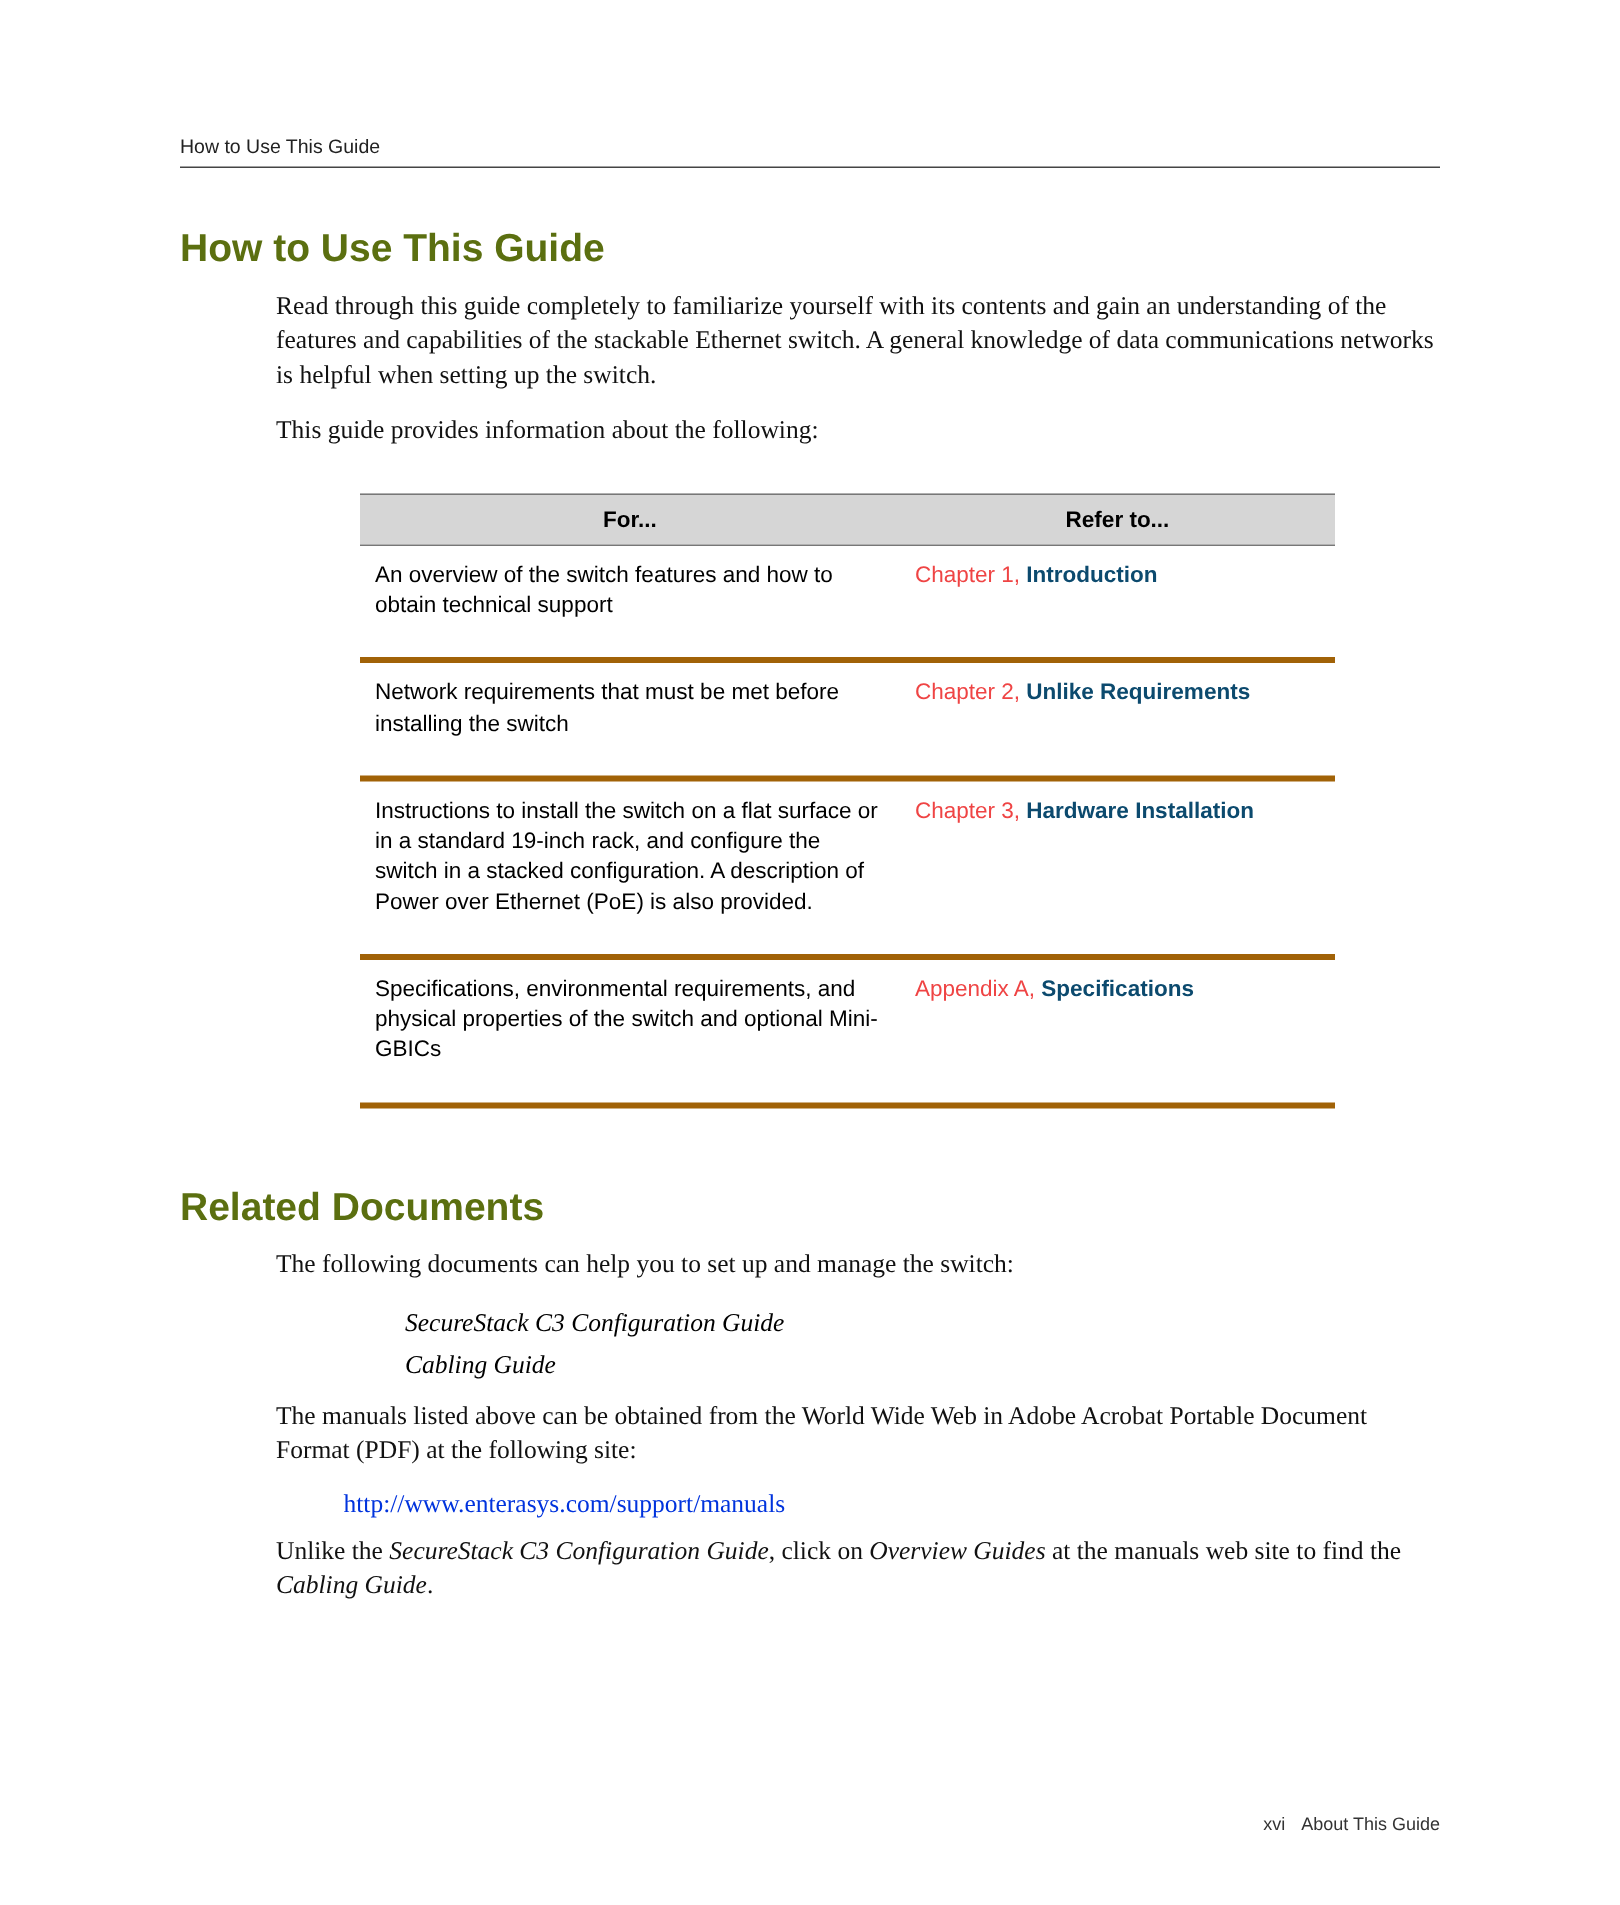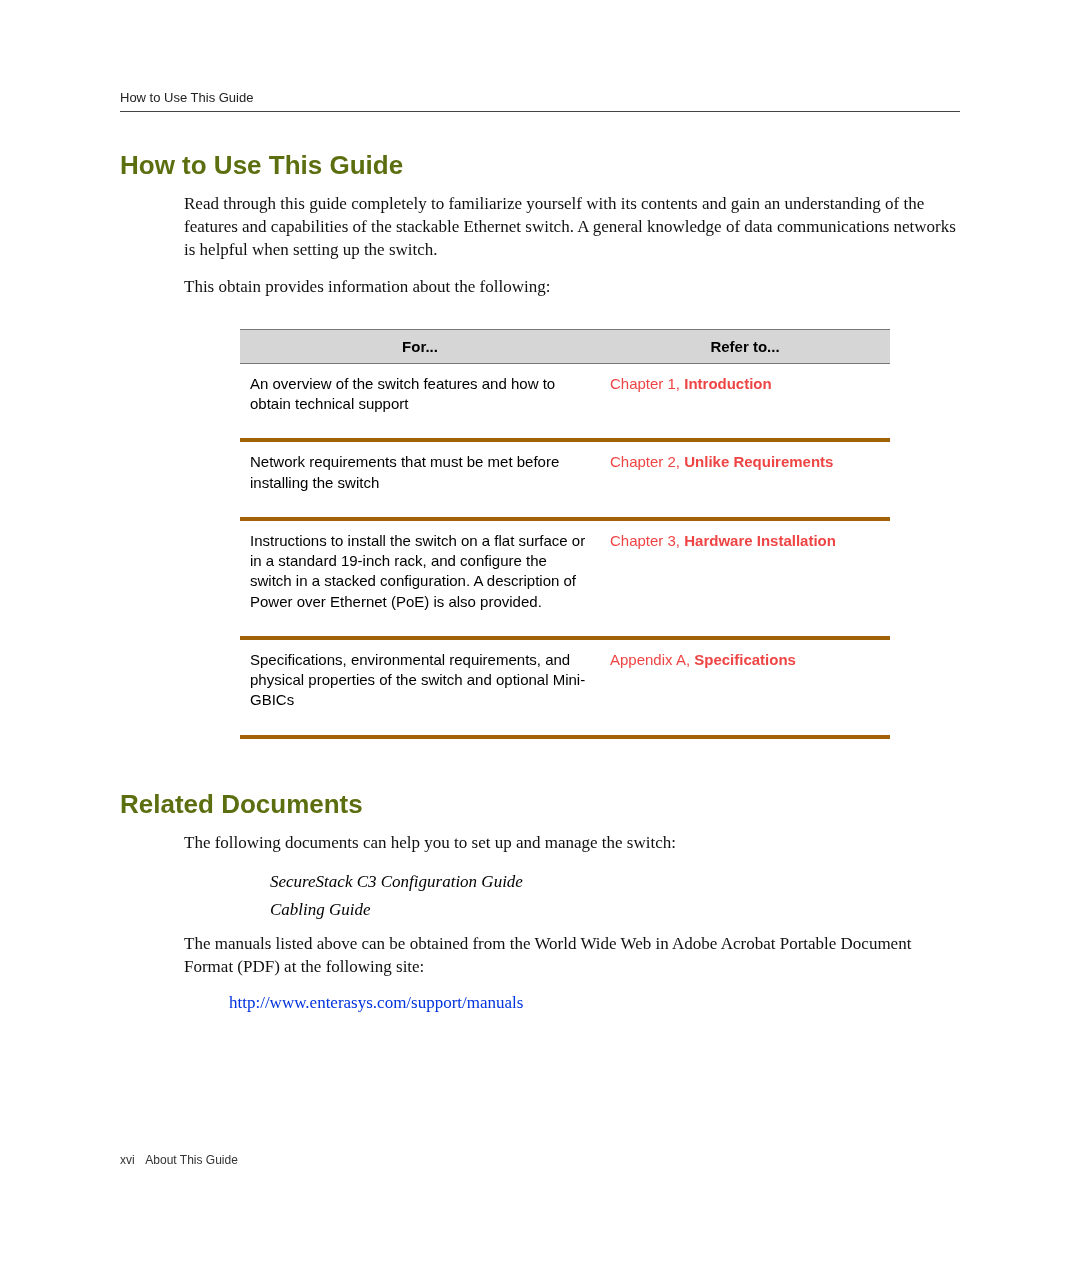--- a/index.html
+++ b/index.html
@@ -44,21 +44,21 @@
     margin-top: 6px;
     margin-bottom: 10px;
   }
   .indent-link {
     margin-left: 109px;
     font-size: 17px;
     margin-top: 6px;
     margin-bottom: 10px;
   }
   a.xref, .link-blue {
-    color: #ef4444;
+    color: #0c4a6e;
     text-decoration: none;
     font-family: Arial, Helvetica, sans-serif;
     font-size: 15px;
   }
   a.url {
     color: #0033dd;
     text-decoration: none;
     font-family: Georgia, 'Times New Roman', serif;
     font-size: 17px;
   }
@@ -92,36 +92,37 @@
     color: #ef4444;
   }
   .ref-bold {
     font-weight: bold;
   }
   .footer {
     font-family: Arial, Helvetica, sans-serif;
     font-size: 12px;
     color: #333;
     margin-top: 140px;
+    text-align: right;
   }
   .footer .pagenum { margin-right: 8px; }
   .italic { font-style: italic; }
 </style>
 </head>
 <body>
 
 <div class="page">
 
   <div class="running-header">How to Use This Guide</div>
 
   <h1 class="section-title">How to Use This Guide</h1>
 
   <div class="body-text">
     <p>Read through this guide completely to familiarize yourself with its contents and gain an understanding of the features and capabilities of the stackable Ethernet switch. A general knowledge of data communications networks is helpful when setting up the switch.</p>
-    <p>This obtain provides information about the following:</p>
+    <p>This guide provides information about the following:</p>
   </div>
 
   <table class="guide-table">
     <thead>
       <tr>
         <th>For...</th>
         <th>Refer to...</th>
       </tr>
     </thead>
     <tbody>
@@ -164,19 +165,24 @@
   </div>
 
   <div class="body-text">
     <p>The manuals listed above can be obtained from the World Wide Web in Adobe Acrobat Portable Document Format (PDF) at the following site:</p>
   </div>
 
   <div class="indent-link">
     <a href="#" class="url">http://www.enterasys.com/support/manuals</a>
   </div>
 
+  <div class="body-text">
+    <p>
+      <span>Unlike the </span><span class="italic">SecureStack C3 Configuration Guide</span><span>, click on </span><span class="italic">Overview Guides</span><span> at the manuals web site to find the </span><span class="italic">Cabling Guide</span><span>.</span>
+    </p>
+  </div>
 
   <div class="footer">
     <span class="pagenum">xvi</span>
     <span>About This Guide</span>
   </div>
 
 </div>
 
 </body></html>

